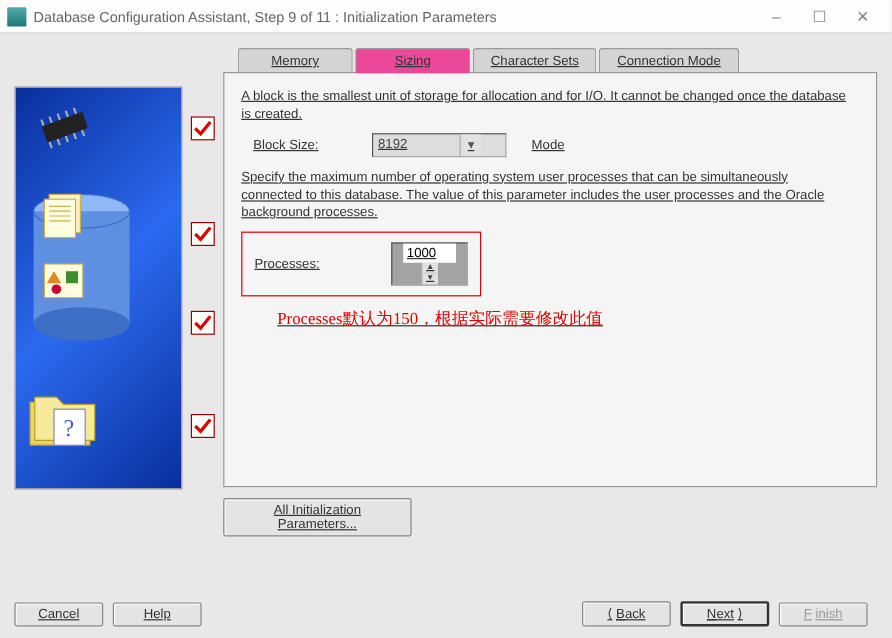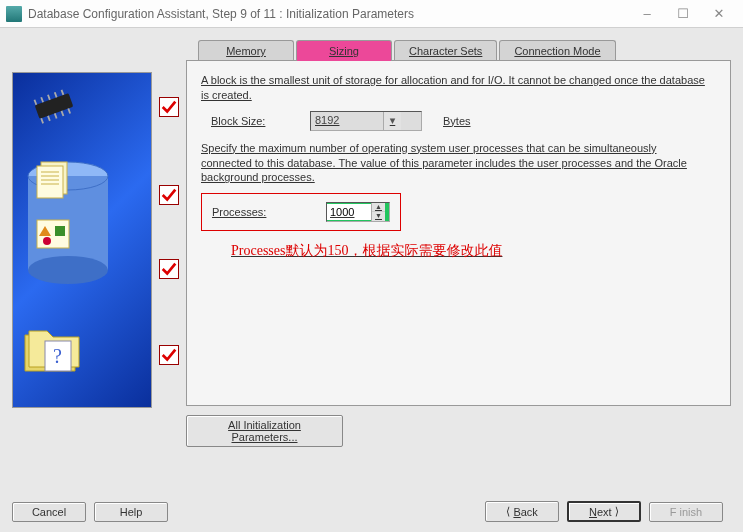--- a/index.html
+++ b/index.html
@@ -132,23 +132,24 @@
   .combo .arrow {
     width: 18px; height: 18px;
     border-left: 1px solid #aaa;
     display:flex;align-items:center;justify-content:center;
     color:#555;
     background:#e2e2e2;
   }
   .spinner {
     display:flex; align-items:center;
     border: 1px inset #aaa;
-    background: #22c55e;
-    height: 20px;
+    background: #a3a3a3;
+    height: 36px;
     width: 64px;
+    flex-direction: column;
   }
   .spinner input {
     border:none; width:44px; font-size:11px; padding:2px 3px;
   }
   .spinner .arrows {
     display:flex; flex-direction:column;
     width:14px; border-left:1px solid #aaa;
     background:#e2e2e2;
   }
   .spinner .arrows div {
@@ -190,21 +191,21 @@
   }
   .navbtn {
     border: 1px solid #888;
     background: #e4e4e4;
     padding: 3px 0;
     width: 74px;
     text-align: center;
     border-radius: 2px;
     margin-right: 8px;
     box-shadow: inset 1px 1px 0 #fff;
-    display:flex; align-items:center; justify-content:center; gap:3px;
+    display:flex; align-items:center; justify-content:center; gap:3px;text-decoration:underline;
   }
   .navbtn.default {
     border: 2px solid #333;
     padding: 2px 0;
   }
   .navspacer { flex:1; }
   .mnemonic { text-decoration: underline; }
 </style>
 </head>
 <body>
@@ -306,21 +307,21 @@
       <div class="tab">Connection Mode</div>
     </div>
     <div class="panel">
       <div class="desc">A block is the smallest unit of storage for allocation and for I/O. It cannot be changed once the database is created.</div>
       <div class="fieldrow">
         <div class="lbl">Block Size:</div>
         <div class="combo">
           <input disabled="" value="8192" style="">
           <div class="arrow">▾</div>
         </div>
-        <div>Bytes</div>
+        <div>Mode</div>
       </div>
 
       <div class="desc">Specify the maximum number of operating system user processes that can be simultaneously connected to this database. The value of this parameter includes the user processes and the Oracle background processes.</div>
       <div class="highlight-box">
         <div>Processes:</div>
         <div class="spinner">
           <input value="1000" style="">
           <div class="arrows">
             <div>▲</div>
             <div>▼</div>

